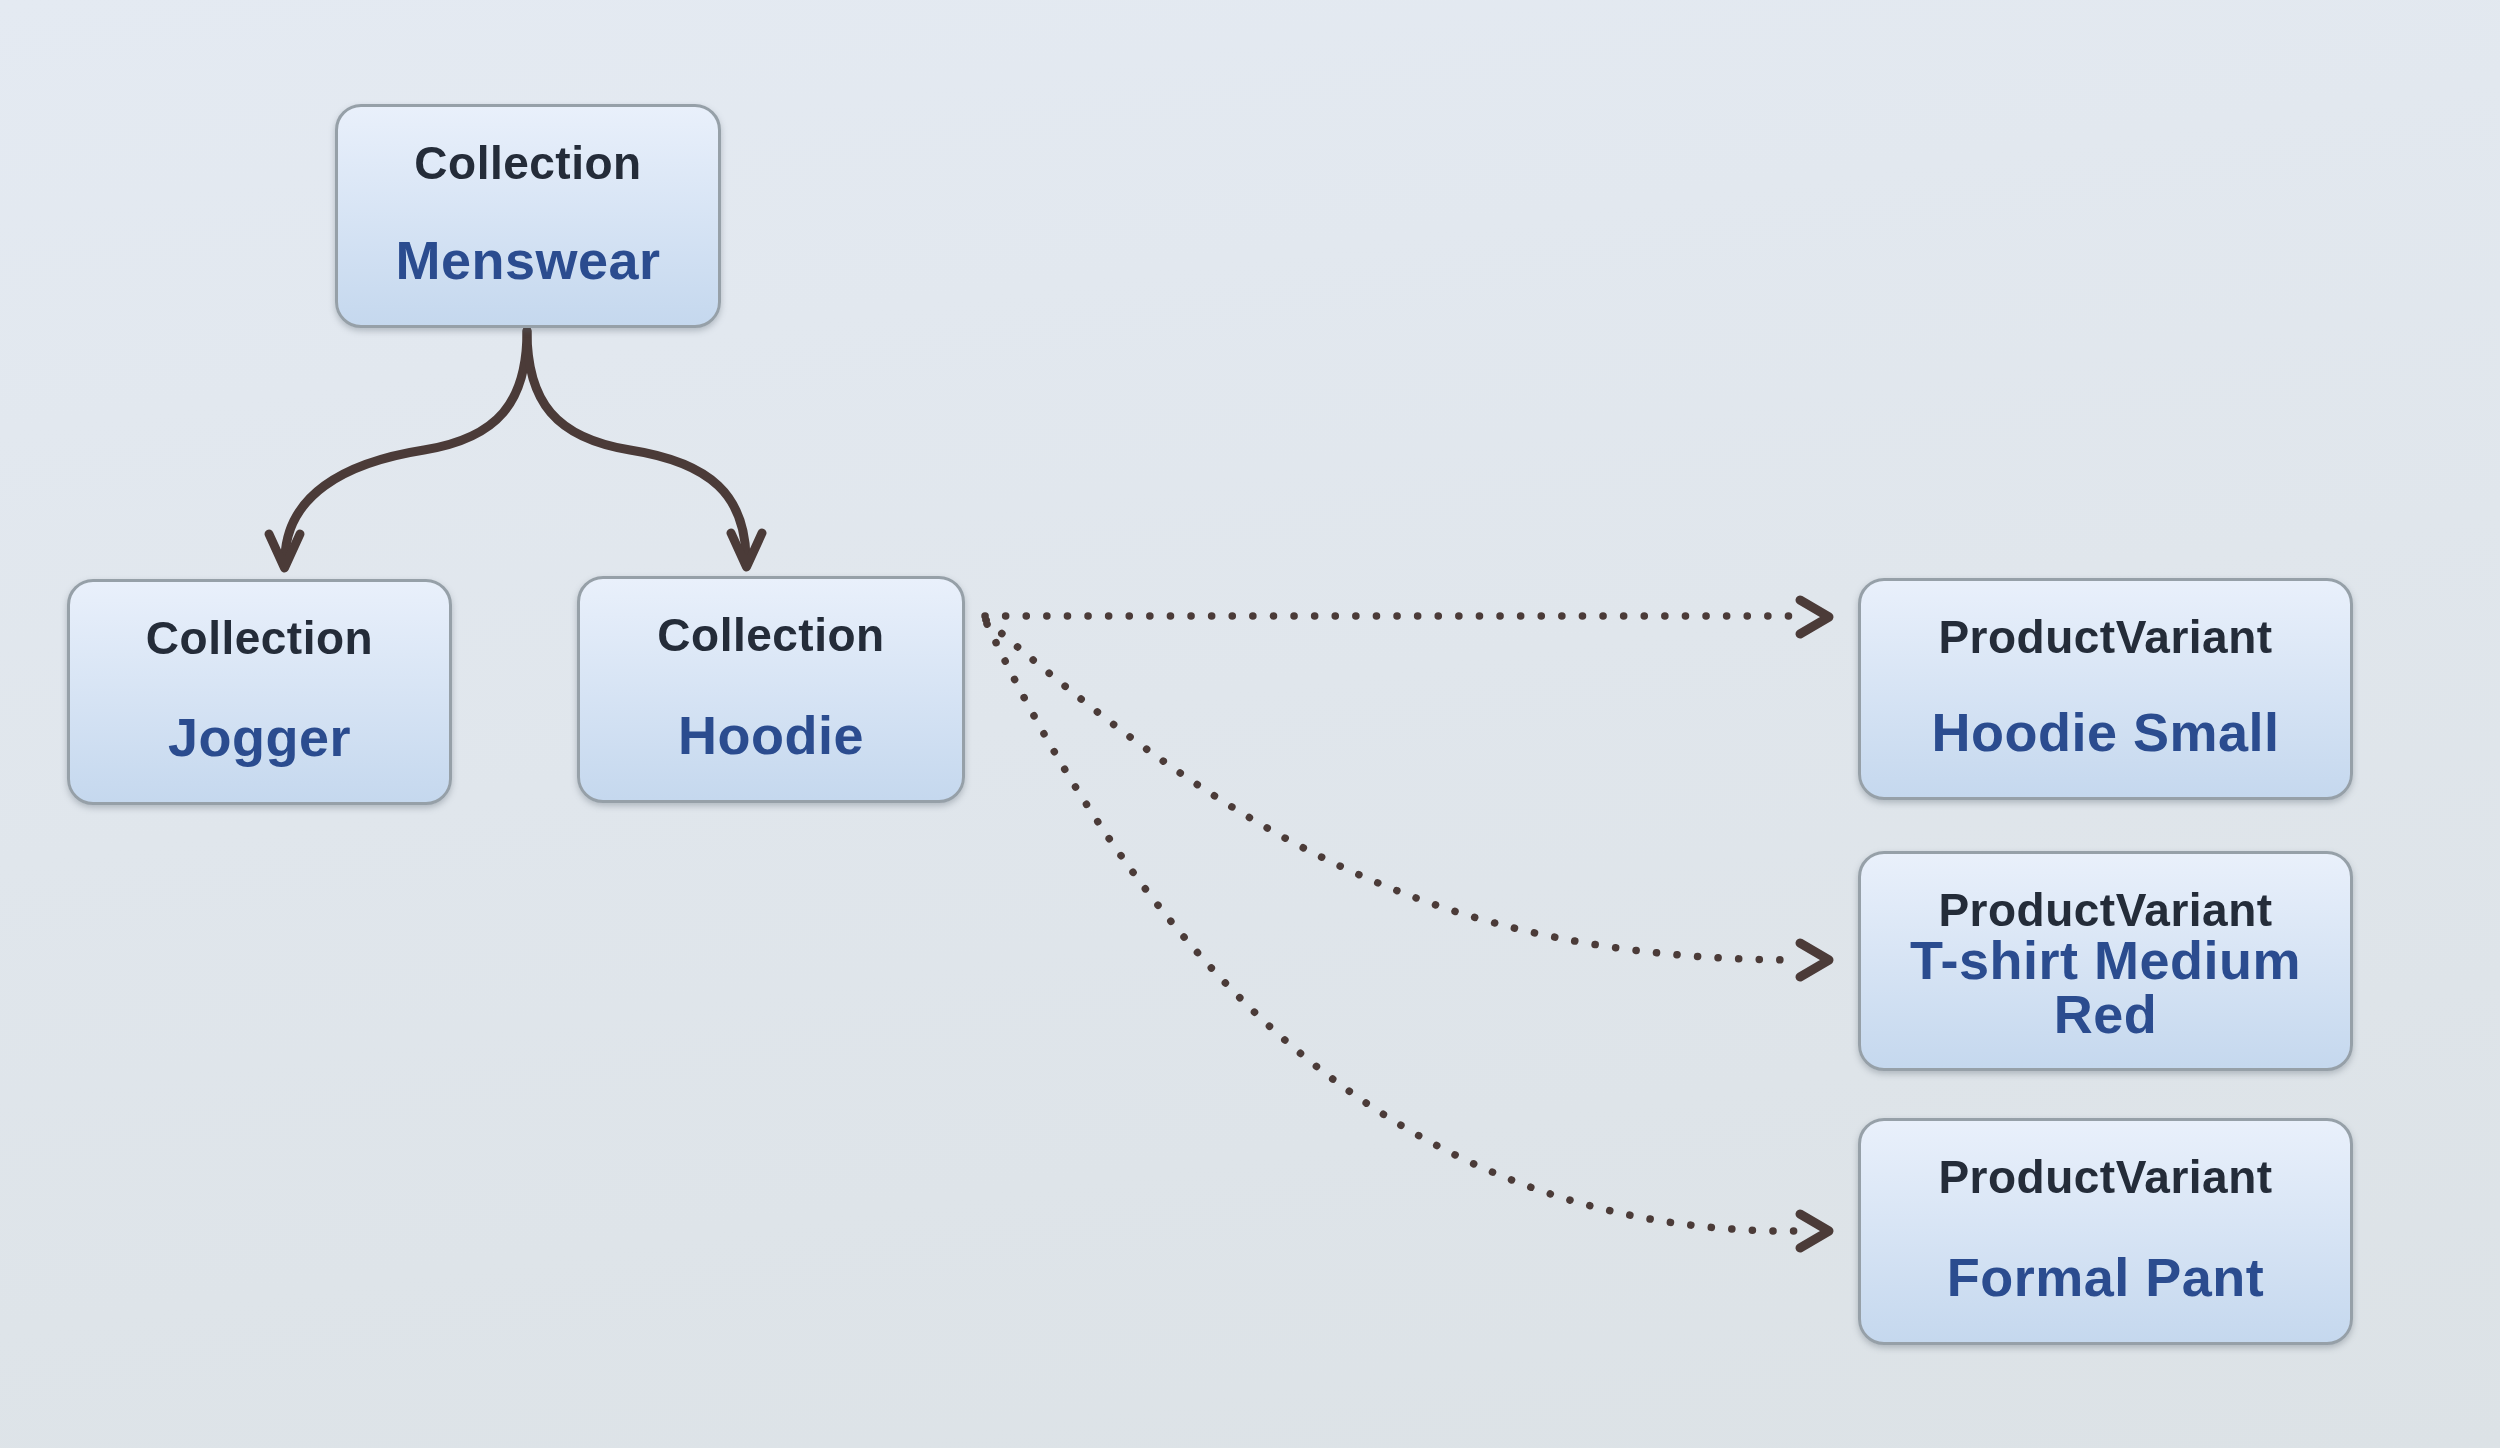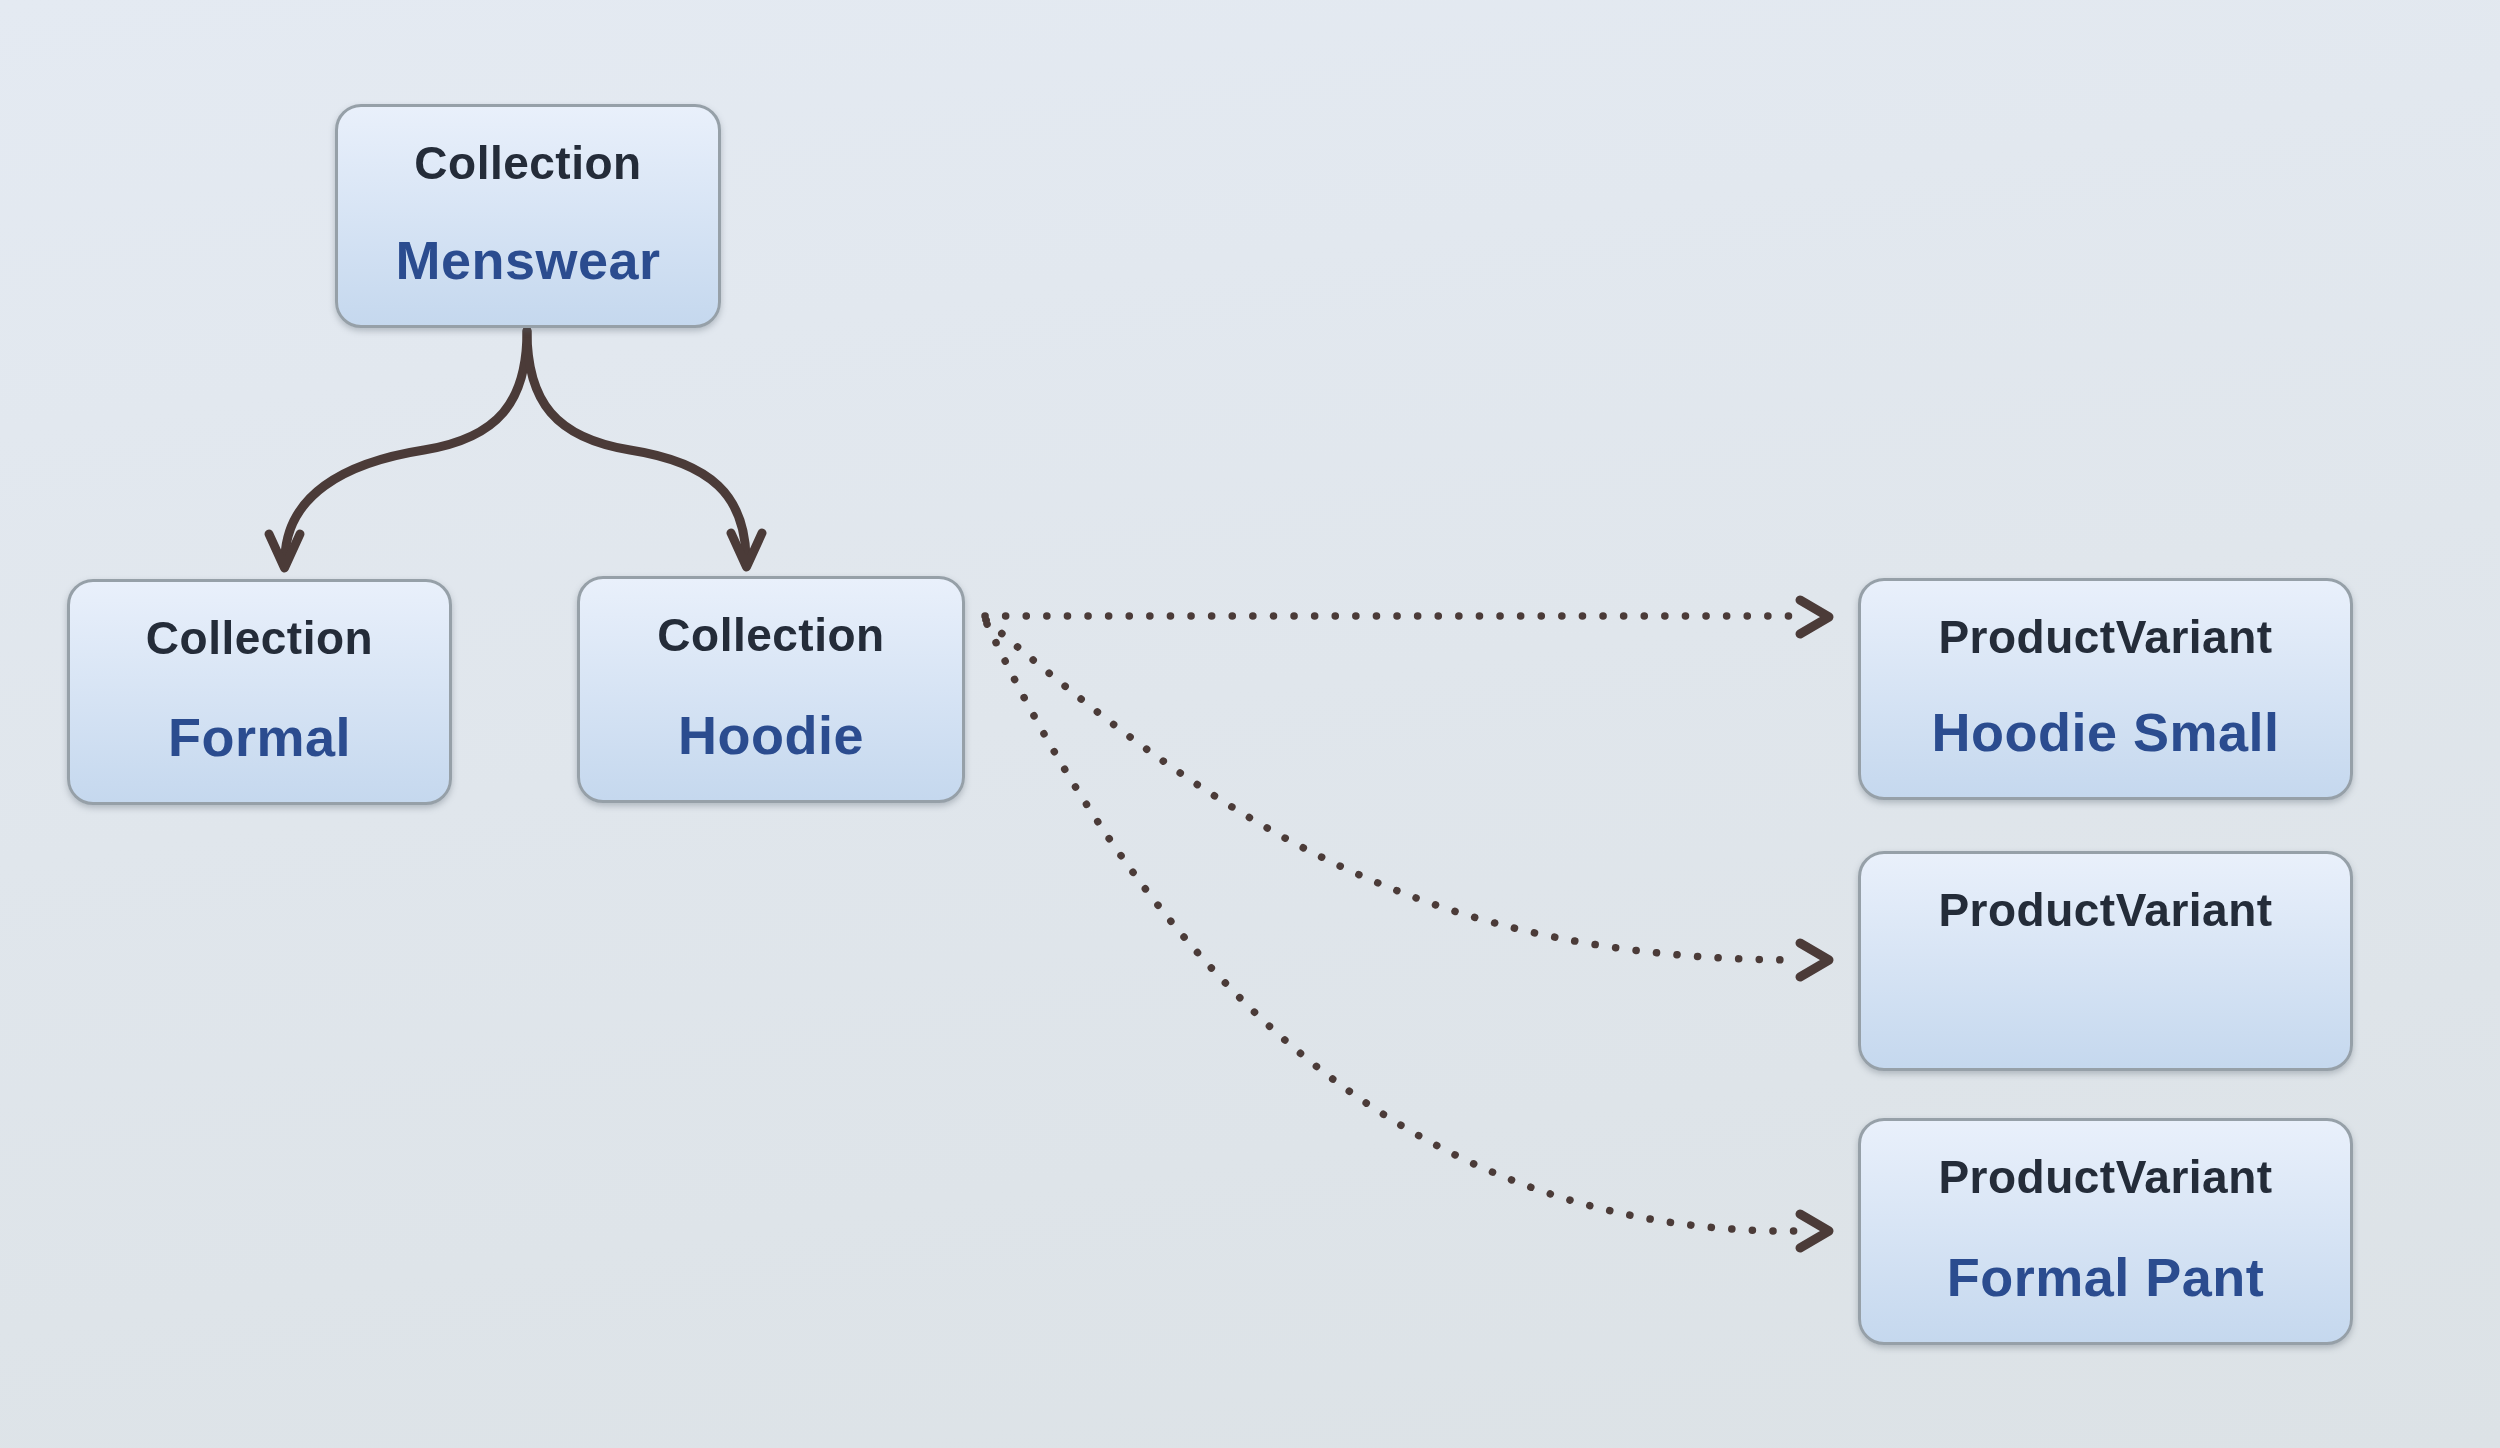--- a/index.html
+++ b/index.html
@@ -109,35 +109,36 @@
     </g>
   </svg>
 
   <div class="node n-menswear">
     <div class="node-type">Collection</div>
     <div class="node-name">Menswear</div>
   </div>
 
   <div class="node n-formal">
     <div class="node-type">Collection</div>
-    <div class="node-name">Formal</div>
+    <div class="node-name">Jogger</div>
   </div>
 
   <div class="node n-casual">
     <div class="node-type">Collection</div>
     <div class="node-name">Hoodie</div>
   </div>
 
   <div class="node n-hoodie">
     <div class="node-type">ProductVariant</div>
     <div class="node-name">Hoodie Small</div>
   </div>
 
   <div class="node n-tshirt">
     <div class="node-type">ProductVariant</div>
+    <div class="node-name">T-shirt Medium Red</div>
   </div>
 
   <div class="node n-jogger">
     <div class="node-type">ProductVariant</div>
     <div class="node-name">Formal Pant</div>
   </div>
 
 </div>
 
 </body></html>

